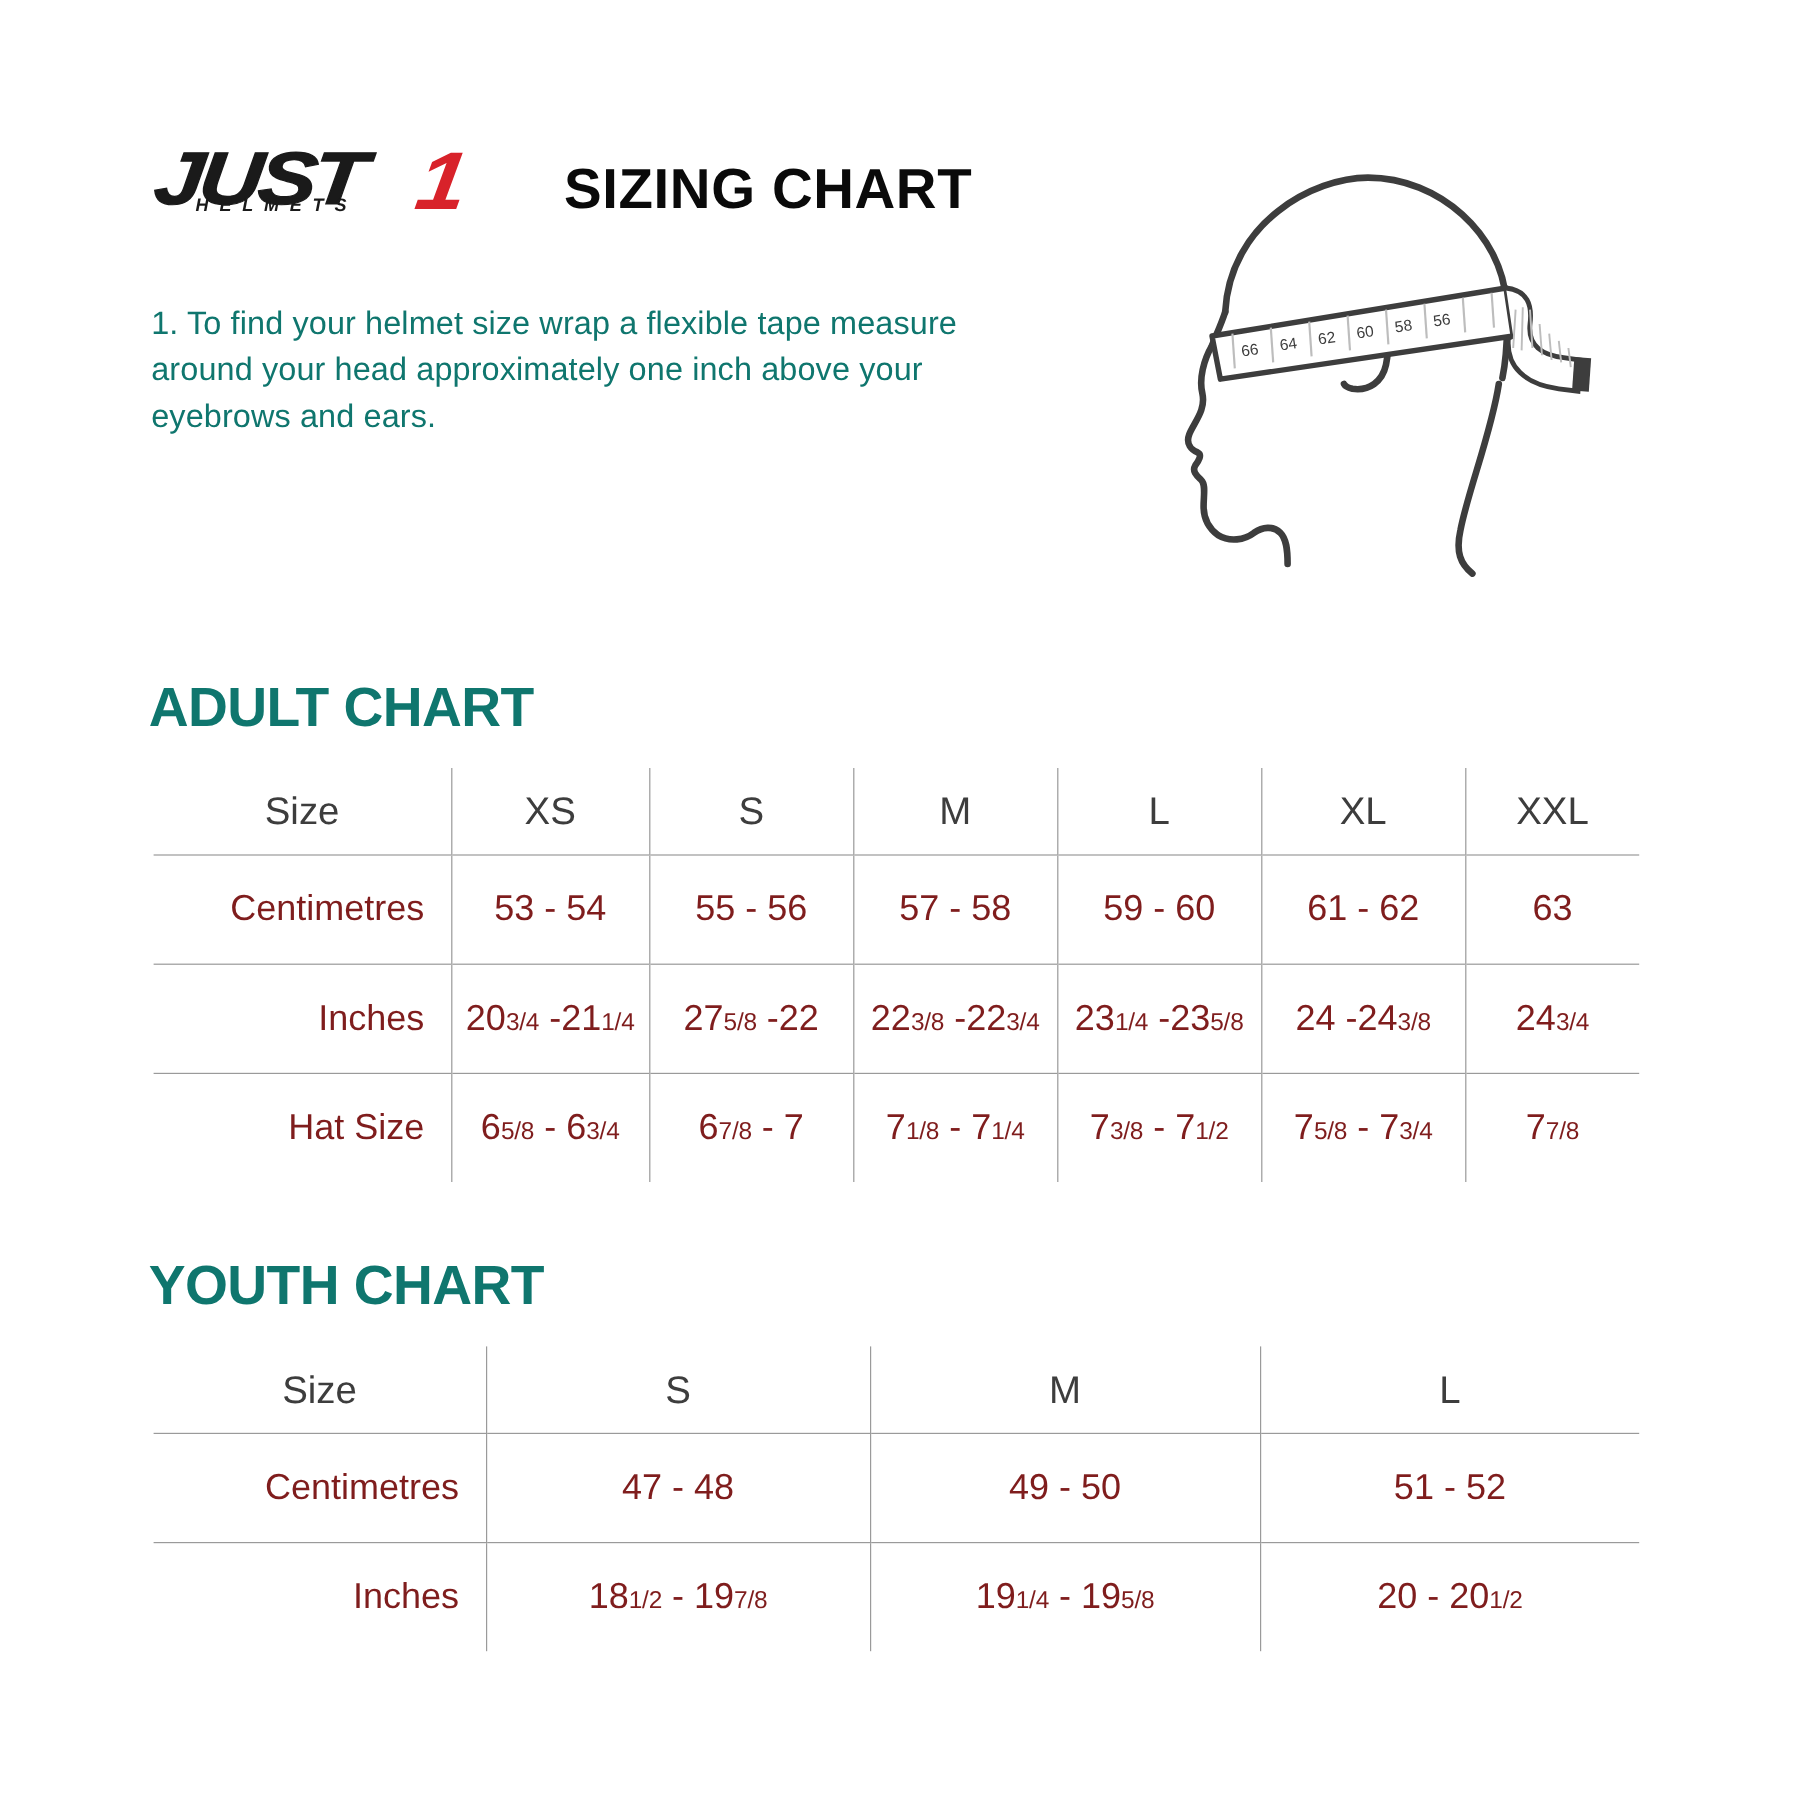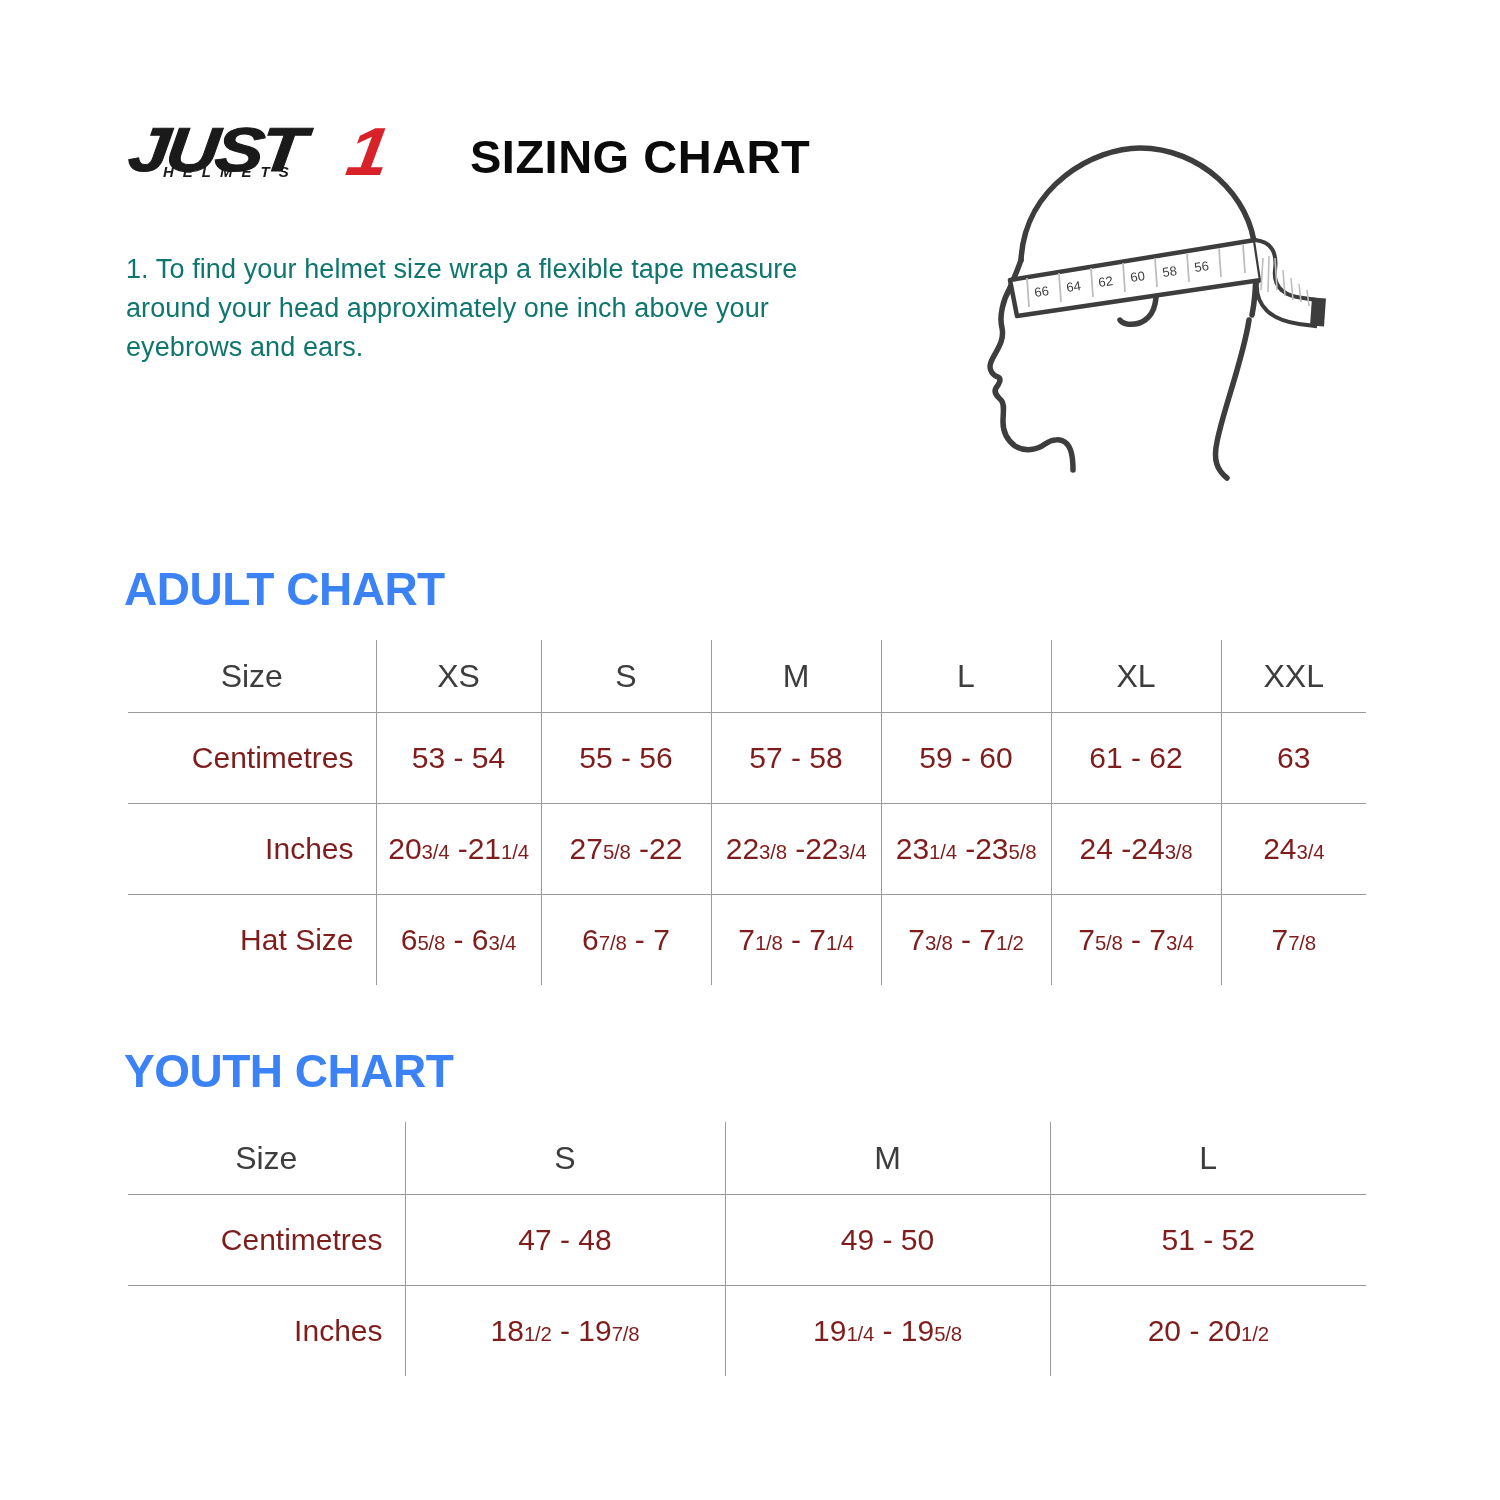--- a/index.html
+++ b/index.html
@@ -101,21 +101,21 @@
     top: 130px;
     width: 400px;
     height: 380px;
   }
 
   
   .section-heading {
     position: absolute;
     font-size: 46px;
     font-weight: bold;
-    color: #3b82f6;
+    color: #0f766e;
     letter-spacing: -0.5px;
     white-space: nowrap;
   }
   #adult-heading { left: 124px; top: 562px; }
   #youth-heading { left: 124px; top: 1044px; }
 
   
   .sizing-table {
     position: absolute;
     border-collapse: collapse;

